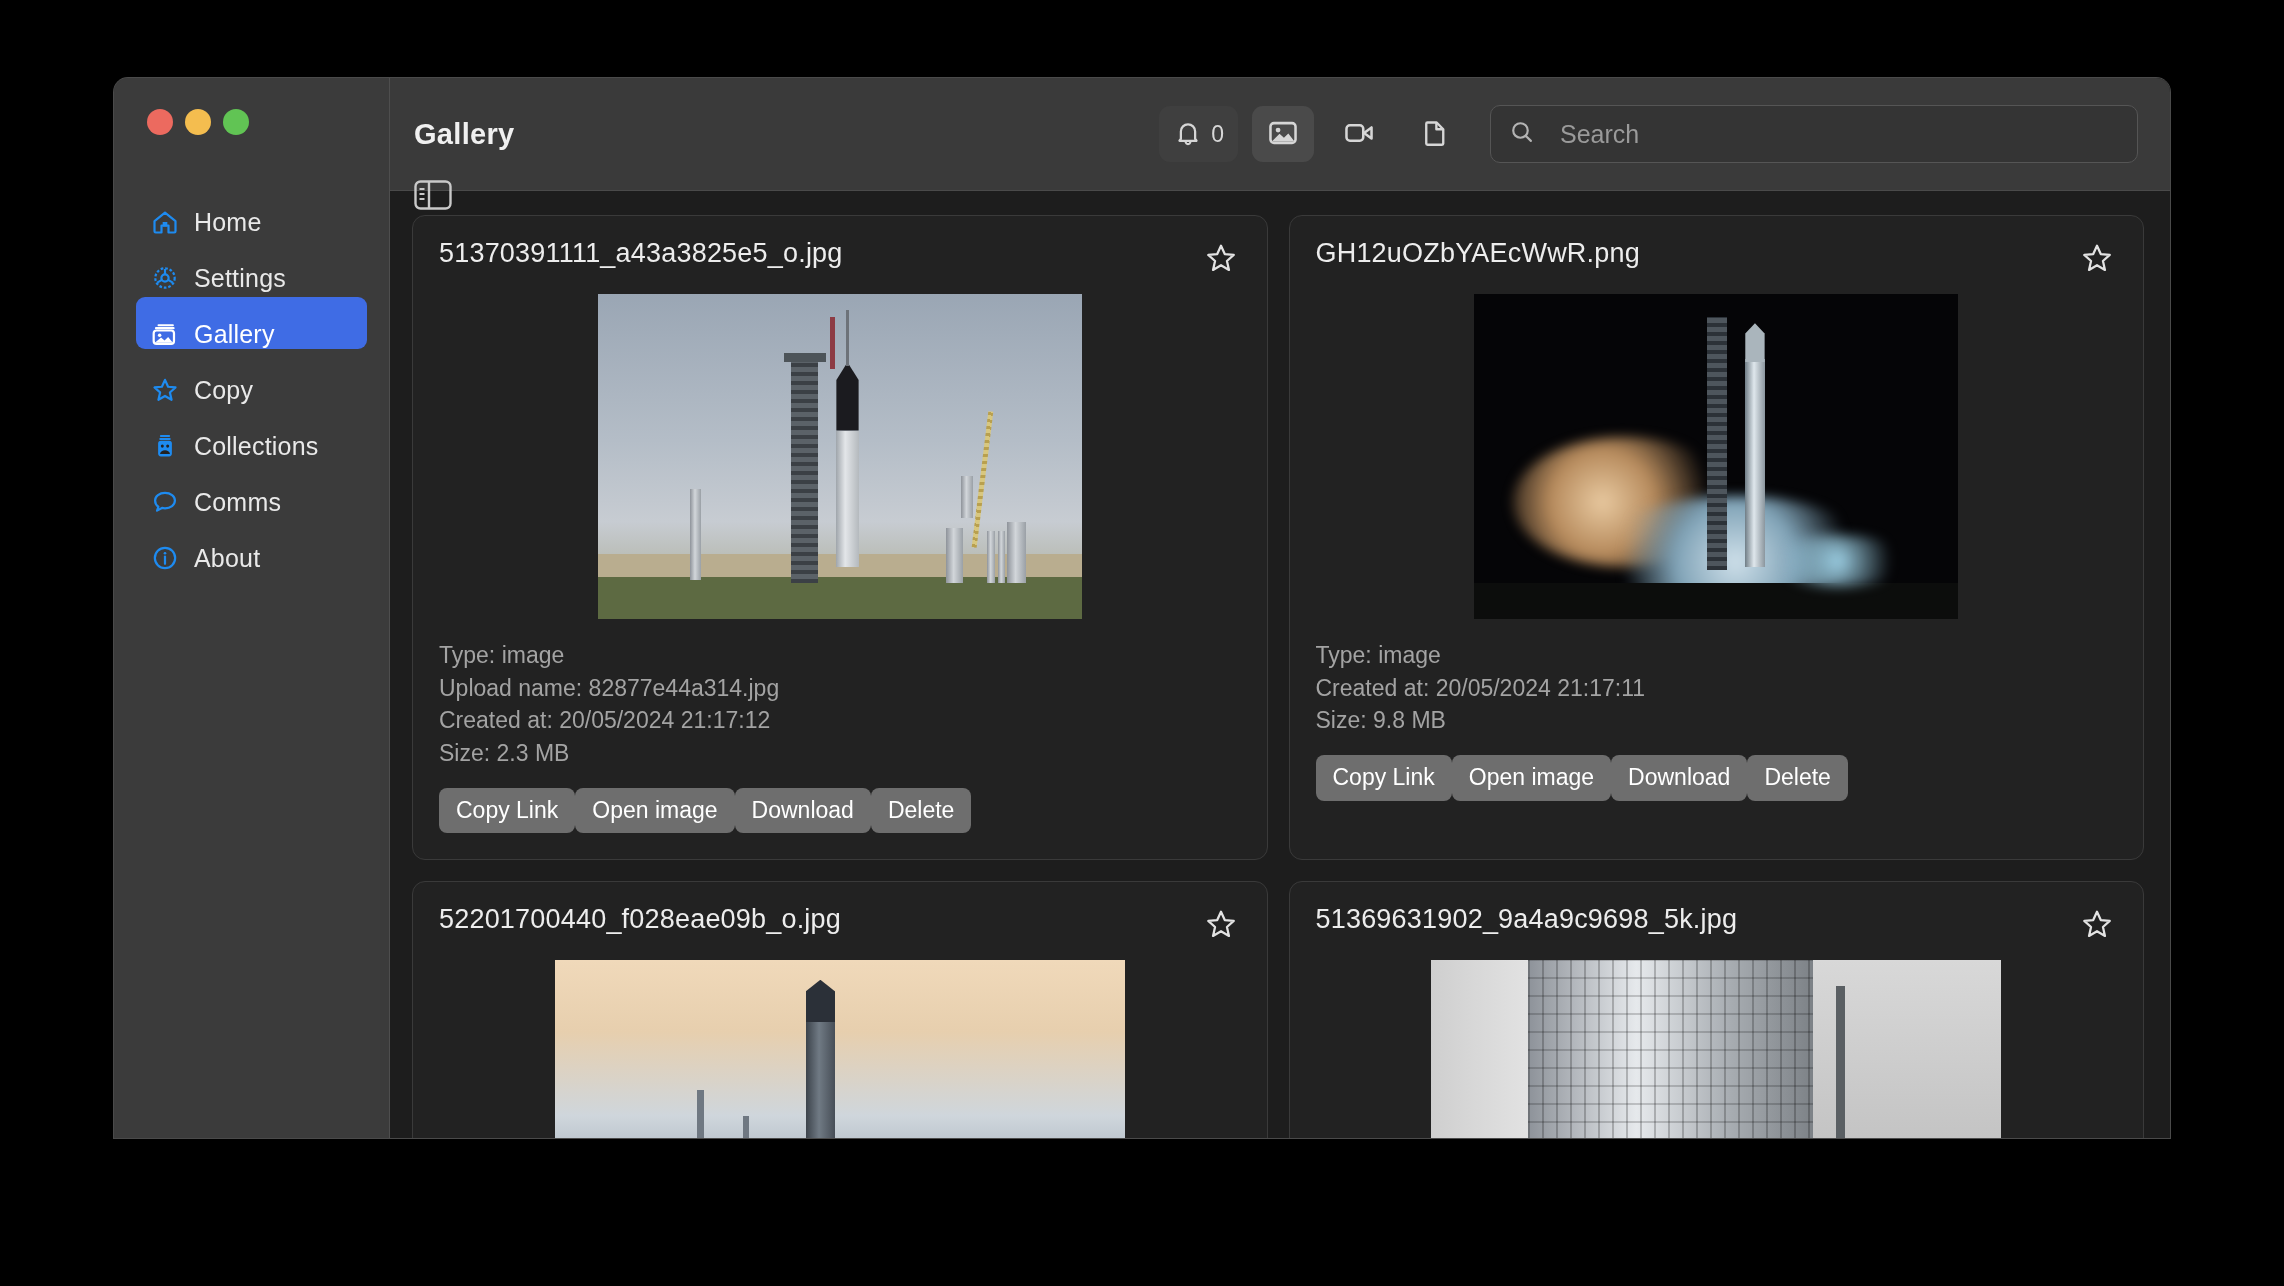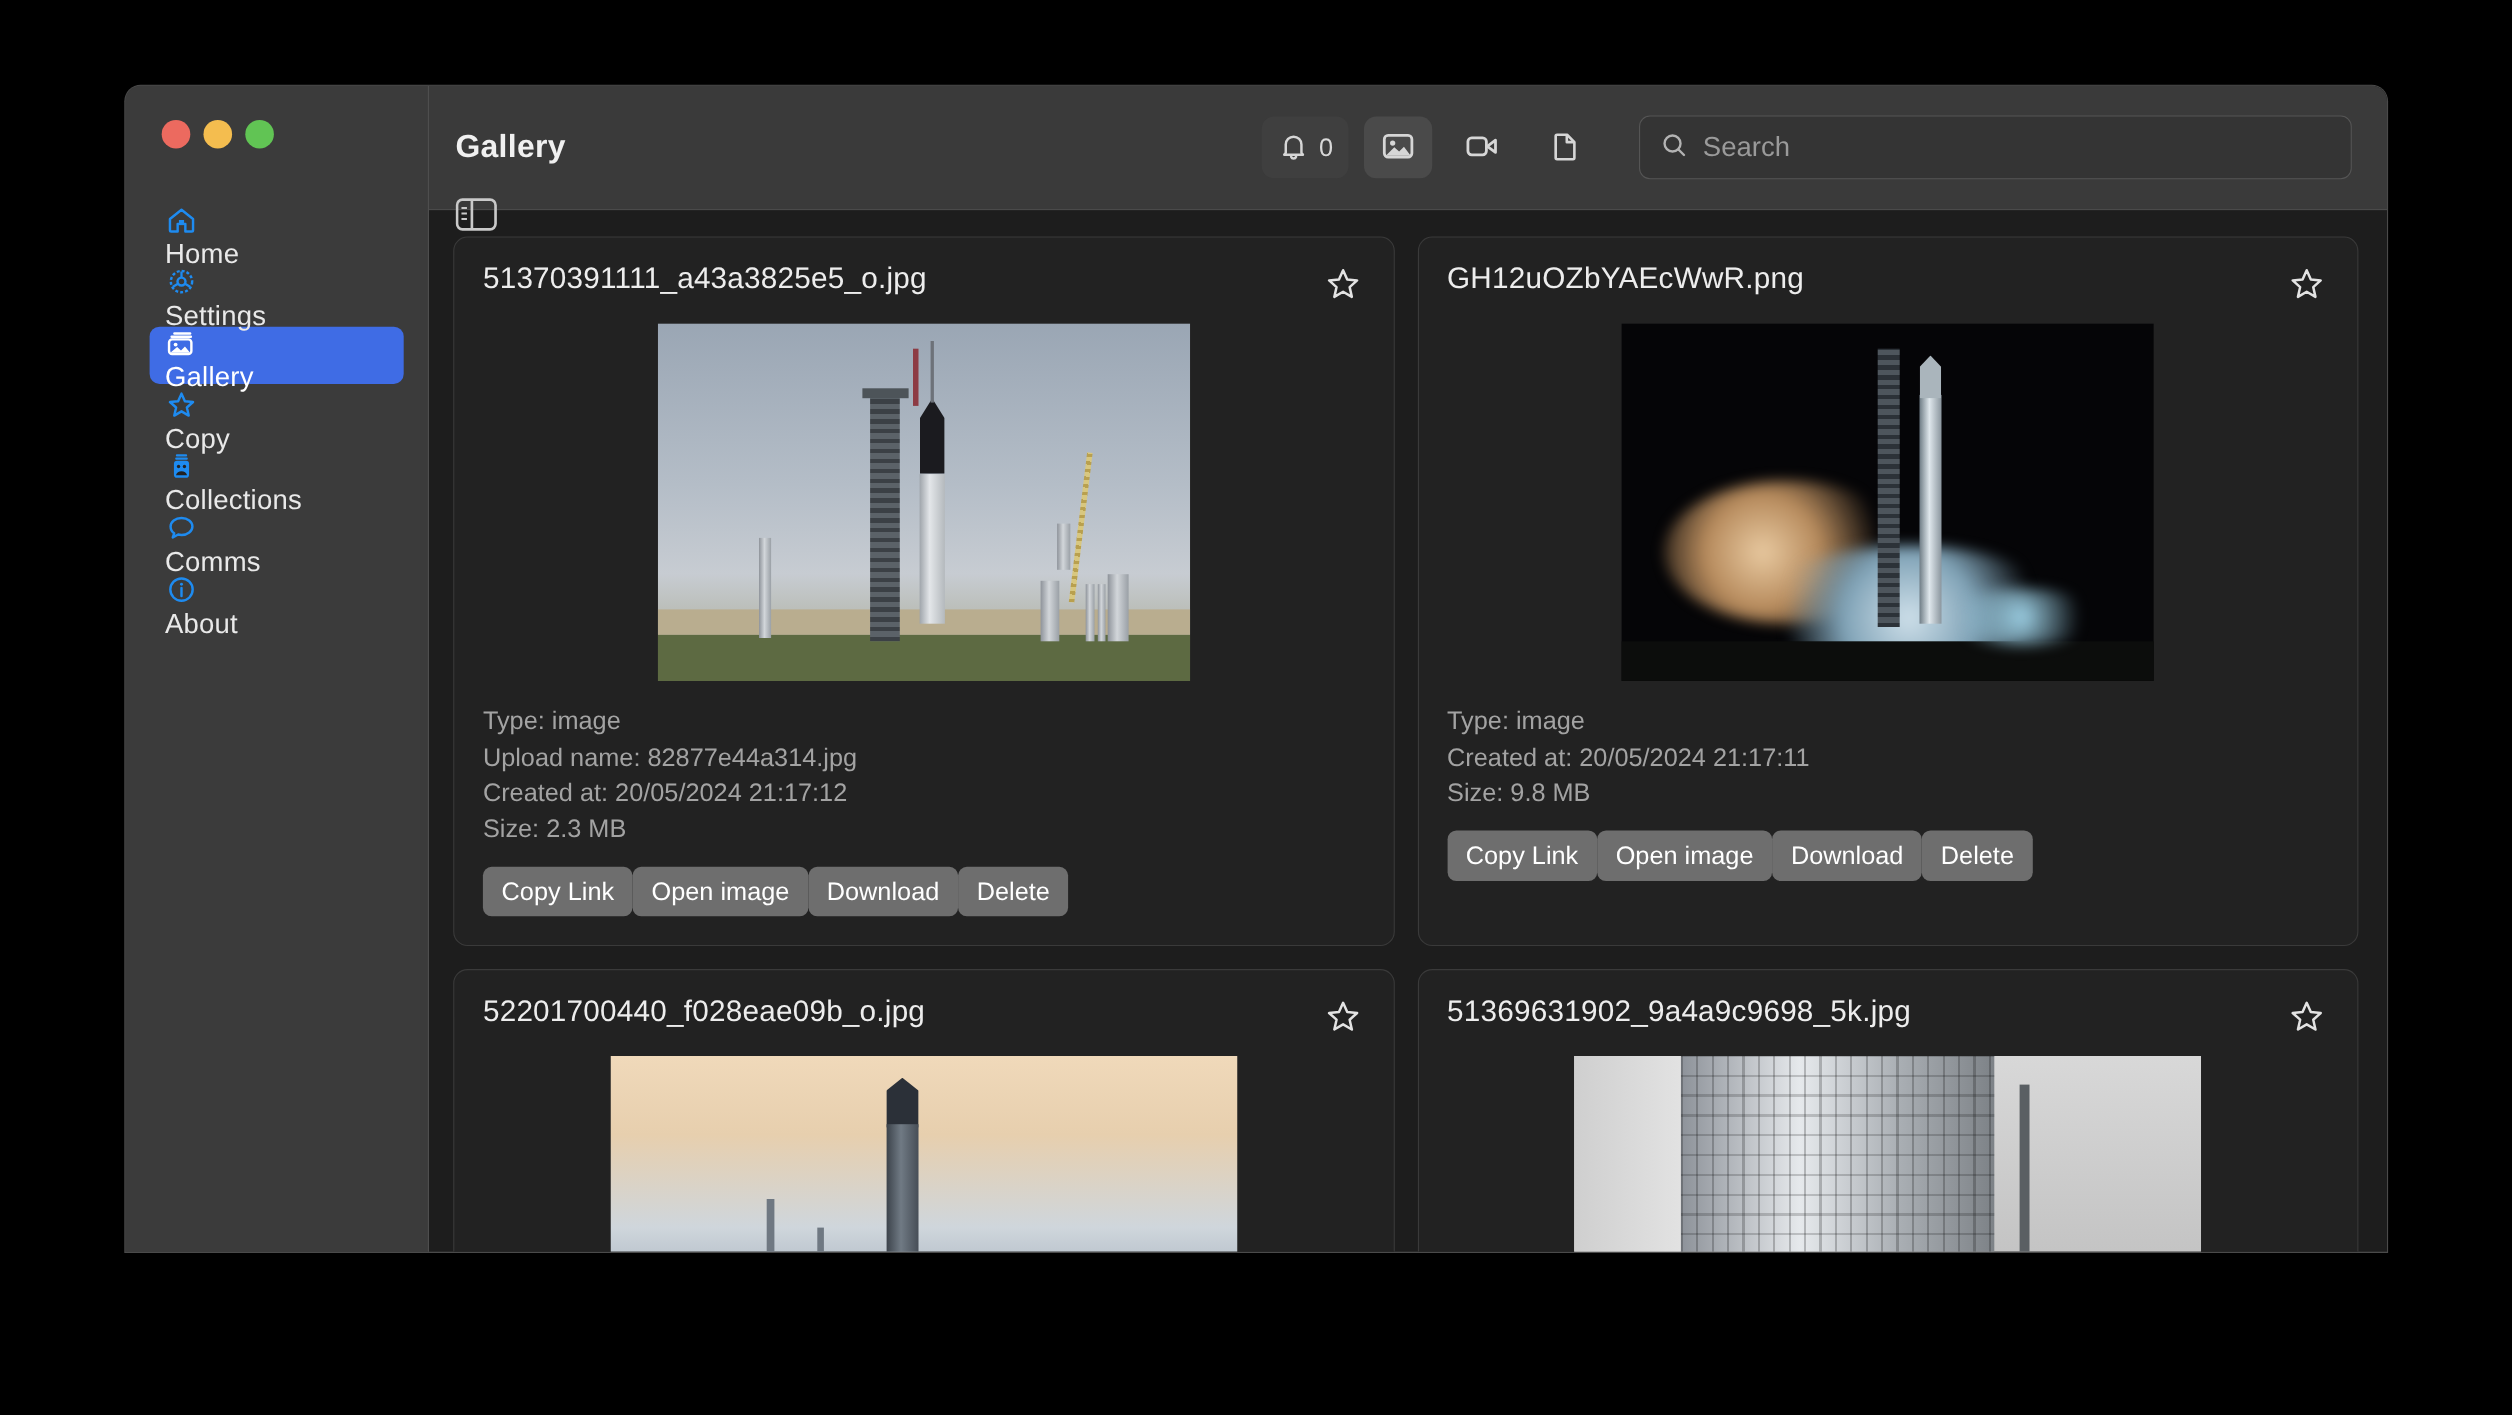--- a/index.html
+++ b/index.html
@@ -41,28 +41,27 @@
   .dot.green  { background: #61c454; }
 
   .sidebar-toggle {
     position: absolute;
     left: 300px; top: 102px;
     width: 38px; height: 30px;
   }
 
   #nav { margin-top: 50px; padding: 0 22px; }
   .nav-item {
-    display: flex; align-items: flex-start;
-    gap: 2px;
+    display: flex; align-items: flex-end;
+    gap: 14px;
     height: 52px;
     padding: 0 14px;
     border-radius: 9px;
     margin-bottom: 4px;
     cursor: pointer;
-    flex-direction: column;
   }
   .nav-item .nav-icon {
     width: 30px; height: 30px;
     display: flex; align-items: center; justify-content: center;
     flex: 0 0 30px;
   }
   .nav-item .nav-label {
     font-size: 25px;
     color: #e9e9e9;
     letter-spacing: .2px;
@@ -107,27 +106,27 @@
     padding: 0 14px;
     cursor: pointer;
   }
   .tool-btn.pill { background: #3f3f3f; }
   .tool-btn.active { background: #4a4a4a; }
   .badge-count {
     font-size: 23px;
     color: #d8d8d8;
   }
   #search-wrap {
-    margin-left: 22px;
+    margin-left: 10px;
     width: 648px; height: 58px;
     border: 1px solid #555;
     border-radius: 10px;
     background: #343434;
     display: flex; align-items: center;
-    gap: 13px;
+    gap: 25px;
     padding: 0 18px;
   }
   #search-input {
     flex: 1;
     background: transparent;
     border: none; outline: none;
     font-family: "Liberation Sans", sans-serif;
     font-size: 25px;
     color: #ddd;
   }

